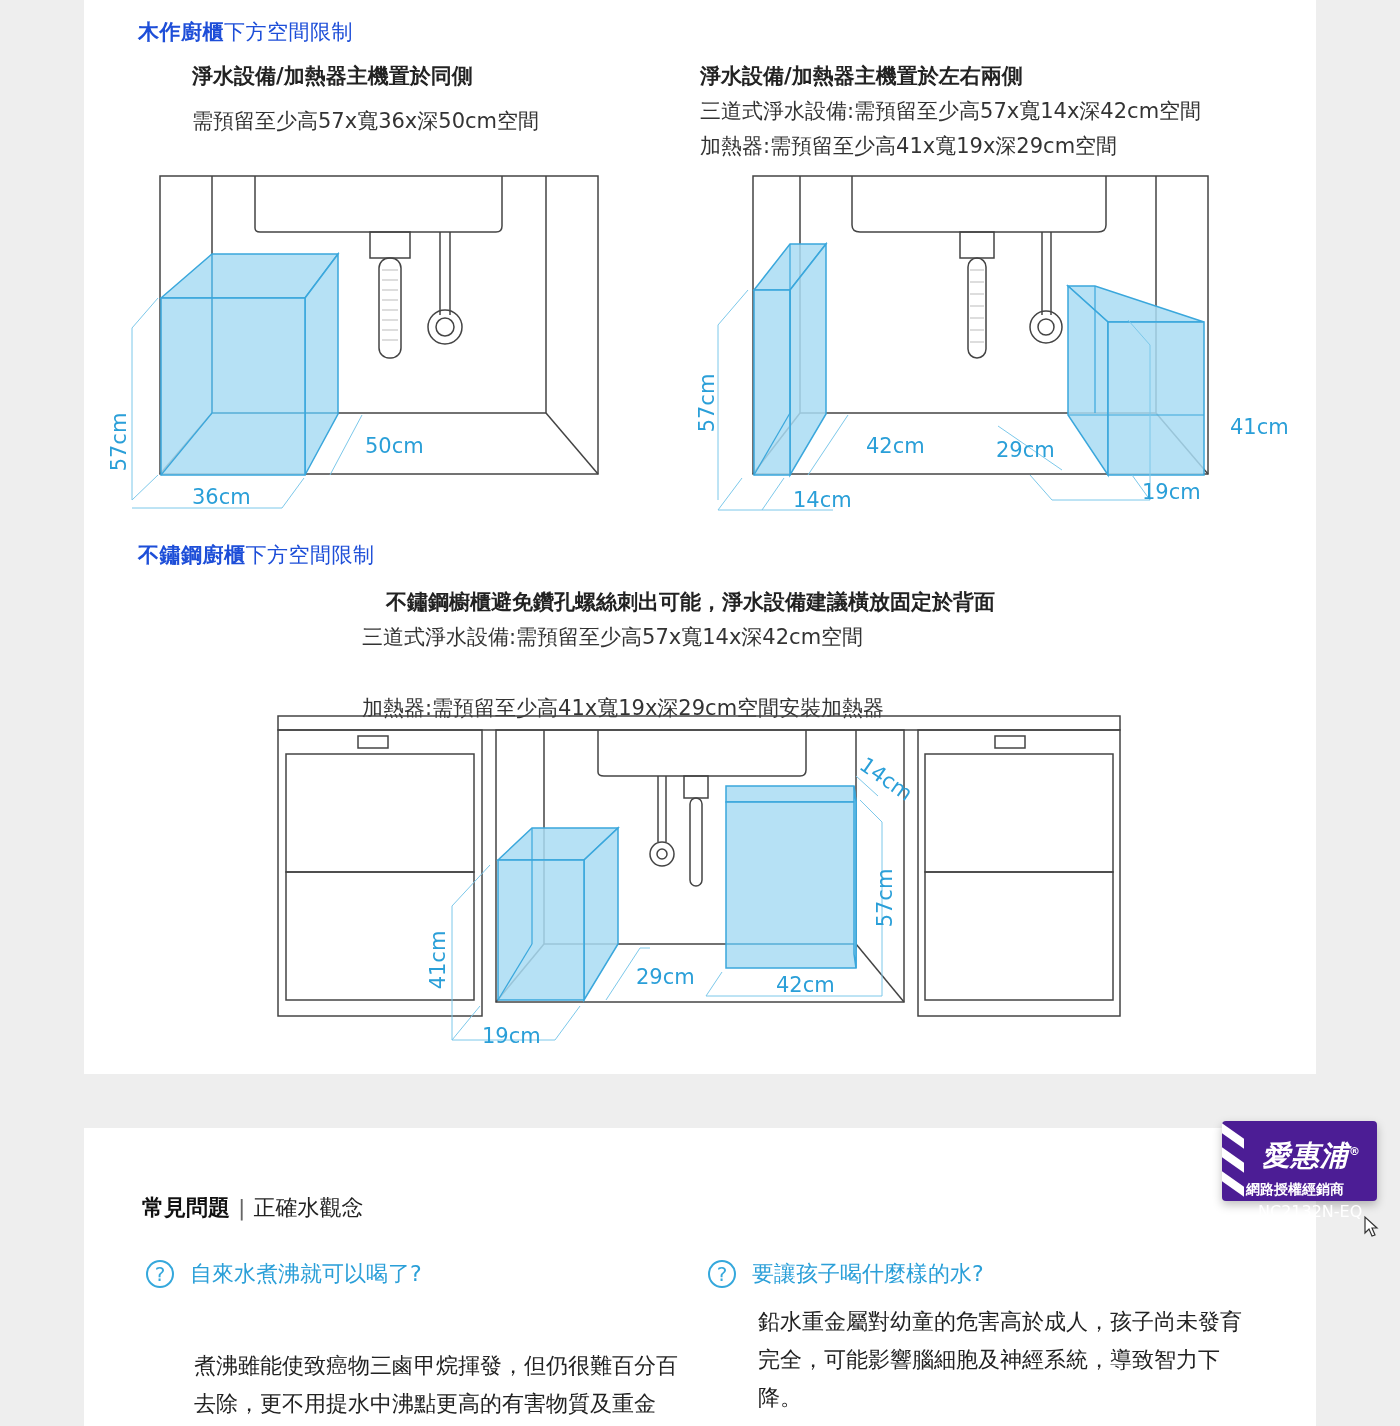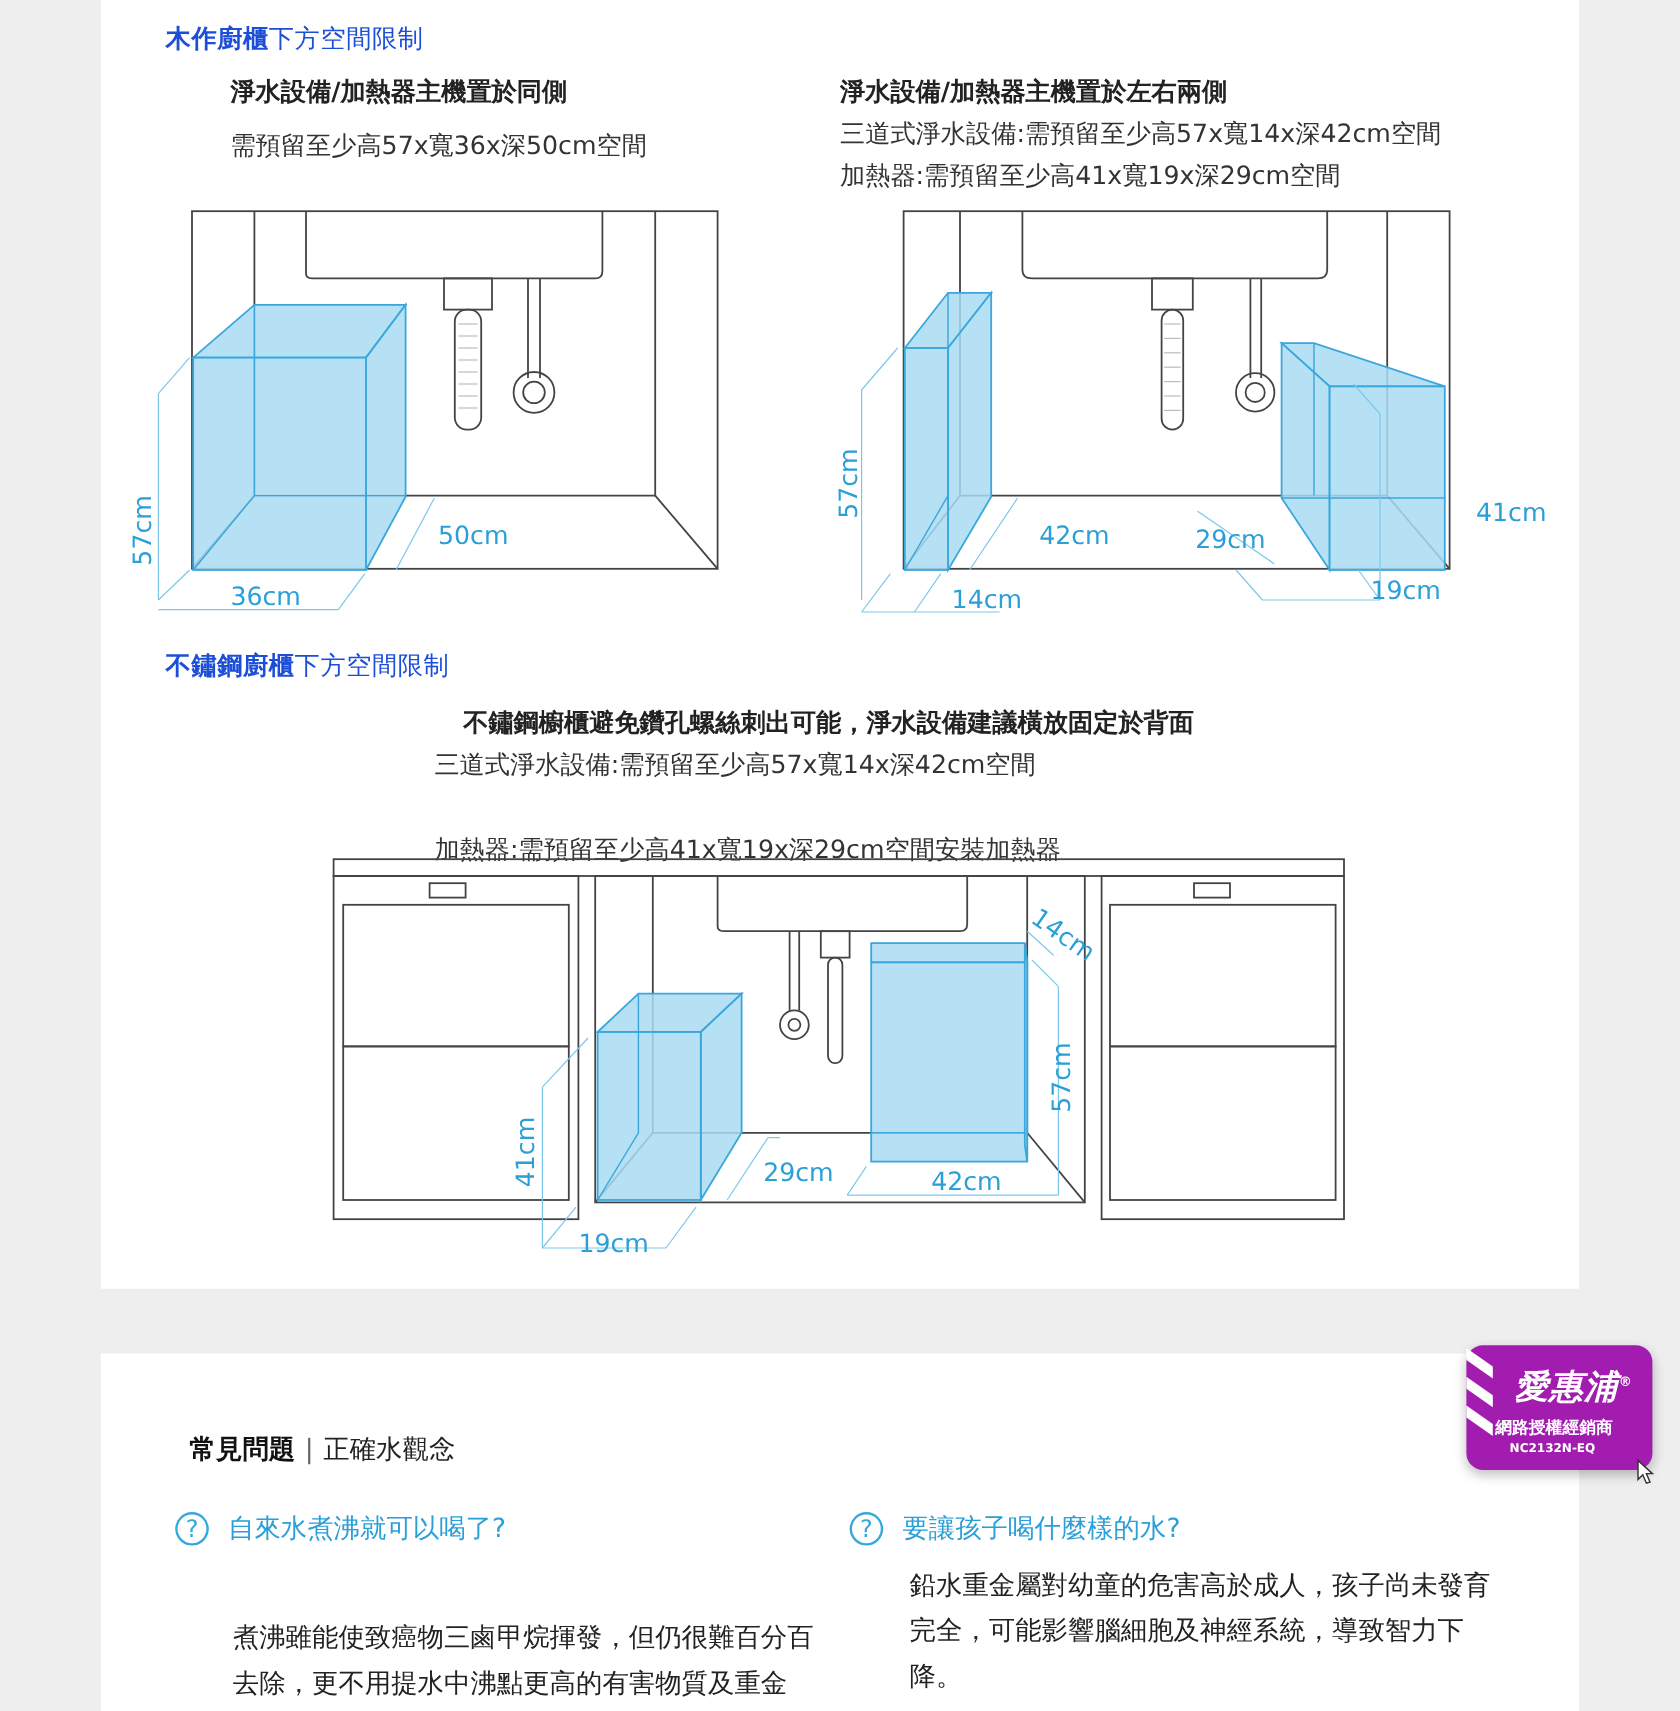--- a/index.html
+++ b/index.html
@@ -9,33 +9,33 @@
   #panel-top { left:84px; top:0; width:1232px; height:1074px; }
   #panel-bottom { left:84px; top:1128px; width:1232px; height:298px; }
   .abs { position:absolute; white-space:nowrap; }
   .sec-title { font-size:21px; color:#1d4ed8; letter-spacing:0.5px; }
   .sec-title b { font-weight:bold; }
   .h-bold { font-size:21px; font-weight:bold; color:#222; }
   .h-line { font-size:21px; color:#333; }
   svg { position:absolute; overflow:visible; }
   .dim { font-family:"DejaVu Sans","Liberation Sans",sans-serif; font-size:21px; fill:#2a9fd8; }
   .faq-head { font-size:22px; }
-  .faq-head b { font-weight:bold; color:#111;margin-left:16px; }
+  .faq-head b { font-weight:bold; color:#111; }
   .faq-head .sep { color:#666; margin:0 8px; }
   .q-row { position:absolute; display:flex; align-items:center; }
   .q-icon { width:28px; height:28px; border:2px solid #35a8dc; border-radius:50%; color:#35a8dc;
             font-size:20px; display:flex; align-items:center; justify-content:center; box-sizing:border-box; }
   .q-text { font-size:22px; color:#2a9fd8; margin-left:16px; }
   .a-text { position:absolute; font-size:22px; line-height:38px; color:#222; width:500px; white-space:normal; }
-  #badge { position:absolute; left:1222px; top:1121px; width:155px; height:104px; background:#a21caf;
-           border-radius:14px; box-shadow:0 4px 10px rgba(0,0,0,0.25); color:#fff; text-align:center; }
+  #badge { position:absolute; left:1222px; top:1121px; width:155px; height:80px; background:#4c1d95;
+           border-radius:4px; box-shadow:0 4px 10px rgba(0,0,0,0.25); color:#fff; text-align:center; }
   #badge .brand { position:absolute; left:40px; top:16px; font-size:28px; font-style:italic; font-weight:bold; letter-spacing:1px; }
   #badge .brand sup { font-size:11px; font-style:normal; }
   #badge .line1 { position:absolute; left:24px; top:60px; font-size:14px; font-weight:bold; }
-  #badge .line2 { position:absolute; left:36px; top:81px; font-size:10px; font-weight:bold; }
+  #badge .line2 { position:absolute; left:36px; top:81px; font-size:16px; font-weight:normal; }
   #badge .stripe { position:absolute; left:0; width:22px; height:10px; background:#fff; transform:skewY(35deg); }
 </style>
 </head>
 <body>
 
 <div class="panel" id="panel-top"></div>
 
 <div class="abs sec-title" style="left:138px; top:18px;"><b>木作廚櫃</b><span>下方空間限制</span></div>
 
 <div class="abs h-bold" style="left:192px; top:62px;">淨水設備/加熱器主機置於同側</div>

